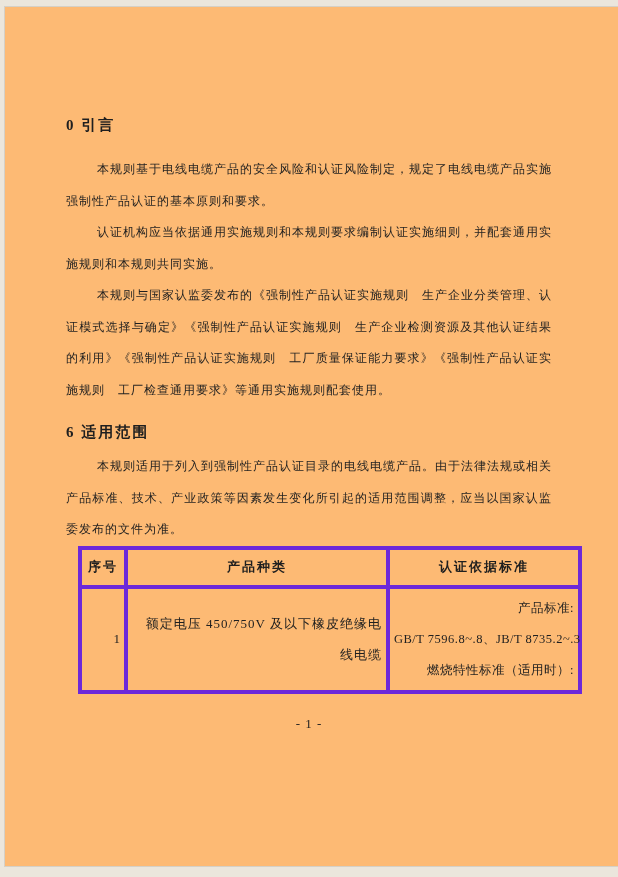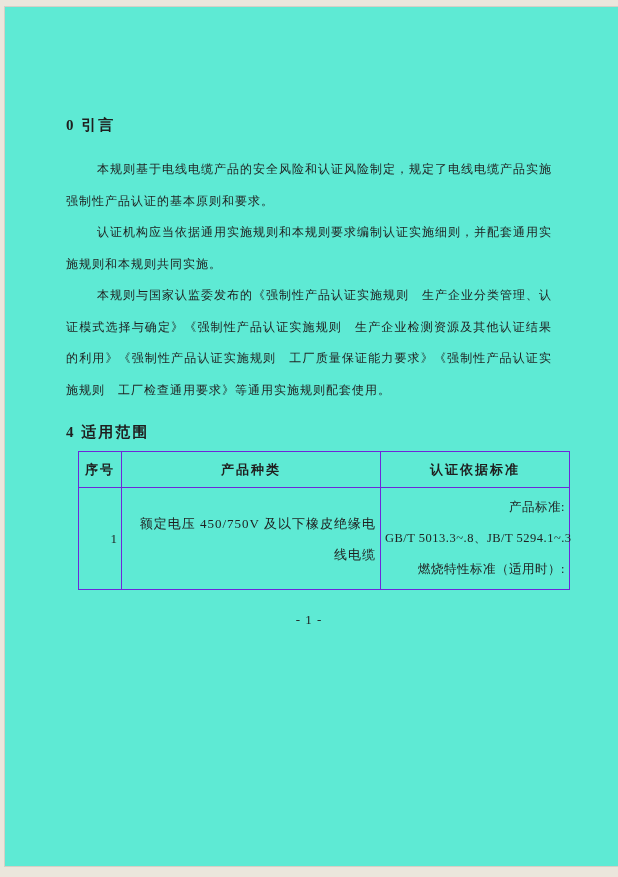--- a/index.html
+++ b/index.html
@@ -14,21 +14,21 @@
     color: #1f1f1f;
     overflow: hidden;
     position: relative;
   }
   .page {
     position: absolute;
     left: 4px;
     top: 6px;
     right: 0;
     bottom: 10px;
-    background: #5eead4;
+    background: #fdba74;
     box-shadow: inset 1px 1px 0 #d5d0c6, inset 0 -1px 0 #d5d0c6;
   }
   .content {
     padding: 108px 66px 0 62px;
   }
   .sec-heading {
     font-size: 15px;
     line-height: 22px;
     font-weight: bold;
     letter-spacing: 2px;
@@ -48,21 +48,21 @@
   }
   table.std-table {
     border-collapse: collapse;
     table-layout: fixed;
     width: 464px;
     margin-left: 12px;
     border: 1.5px solid #3a3a3a;
   }
   table.std-table th,
   table.std-table td {
-    border: 1px solid #6d28d9;
+    border: 4px solid #6d28d9;
     padding: 4px;
     vertical-align: middle;
   }
   th.col-no    { width: 34px; }
   th.col-prod  { width: 250px; }
   th.col-std   { width: 180px; }
   table.std-table th {
     height: 27px;
     font-size: 13px;
     font-weight: bold;
@@ -104,39 +104,40 @@
 
     <h2 class="sec-heading" id="h-intro">0 引言</h2>
 
     <p class="body-para">本规则基于电线电缆产品的安全风险和认证风险制定，规定了电线电缆产品实施强制性产品认证的基本原则和要求。</p>
 
     <p class="body-para">认证机构应当依据通用实施规则和本规则要求编制认证实施细则，并配套通用实施规则和本规则共同实施。</p>
 
     <p class="body-para">本规则与国家认监委发布的《强制性产品认证实施规则　生产企业分类管理、认证模式选择与确定》《强制性产品认证实施规则　生产企业检测资源及其他认证结果的利用》《强制性产品认证实施规则　工厂质量保证能力要求》《强制性产品认证实施规则　工厂检查通用要求》等通用实施规则配套使用。</p>
 
 
-    <h2 class="sec-heading" id="h-scope">4 适用范围</h2>
+    <h2 class="sec-heading" id="h-scope">6 适用范围</h2>
 
+    <p class="body-para">本规则适用于列入到强制性产品认证目录的电线电缆产品。由于法律法规或相关产品标准、技术、产业政策等因素发生变化所引起的适用范围调整，应当以国家认监委发布的文件为准。</p>
 
 
     <table class="std-table">
       <thead>
         <tr>
           <th class="col-no">序号</th>
           <th class="col-prod">产品种类</th>
           <th class="col-std">认证依据标准</th>
         </tr>
       </thead>
       <tbody>
         <tr>
           <td class="cell-no">1</td>
           <td class="cell-prod">额定电压 450/750V 及以下橡皮绝缘电线电缆</td>
           <td class="cell-std">
             <div class="std-line">产品标准:</div>
-            <div class="std-line">GB/T 5013.3~.8、JB/T 5294.1~.3</div>
+            <div class="std-line">GB/T 7596.8~.8、JB/T 8735.2~.3</div>
             <div class="std-line">燃烧特性标准（适用时）:</div>
           </td>
         </tr>
       </tbody>
     </table>
 
     <div class="page-footer">- 1 -</div>
 
   </div>
 </div>

